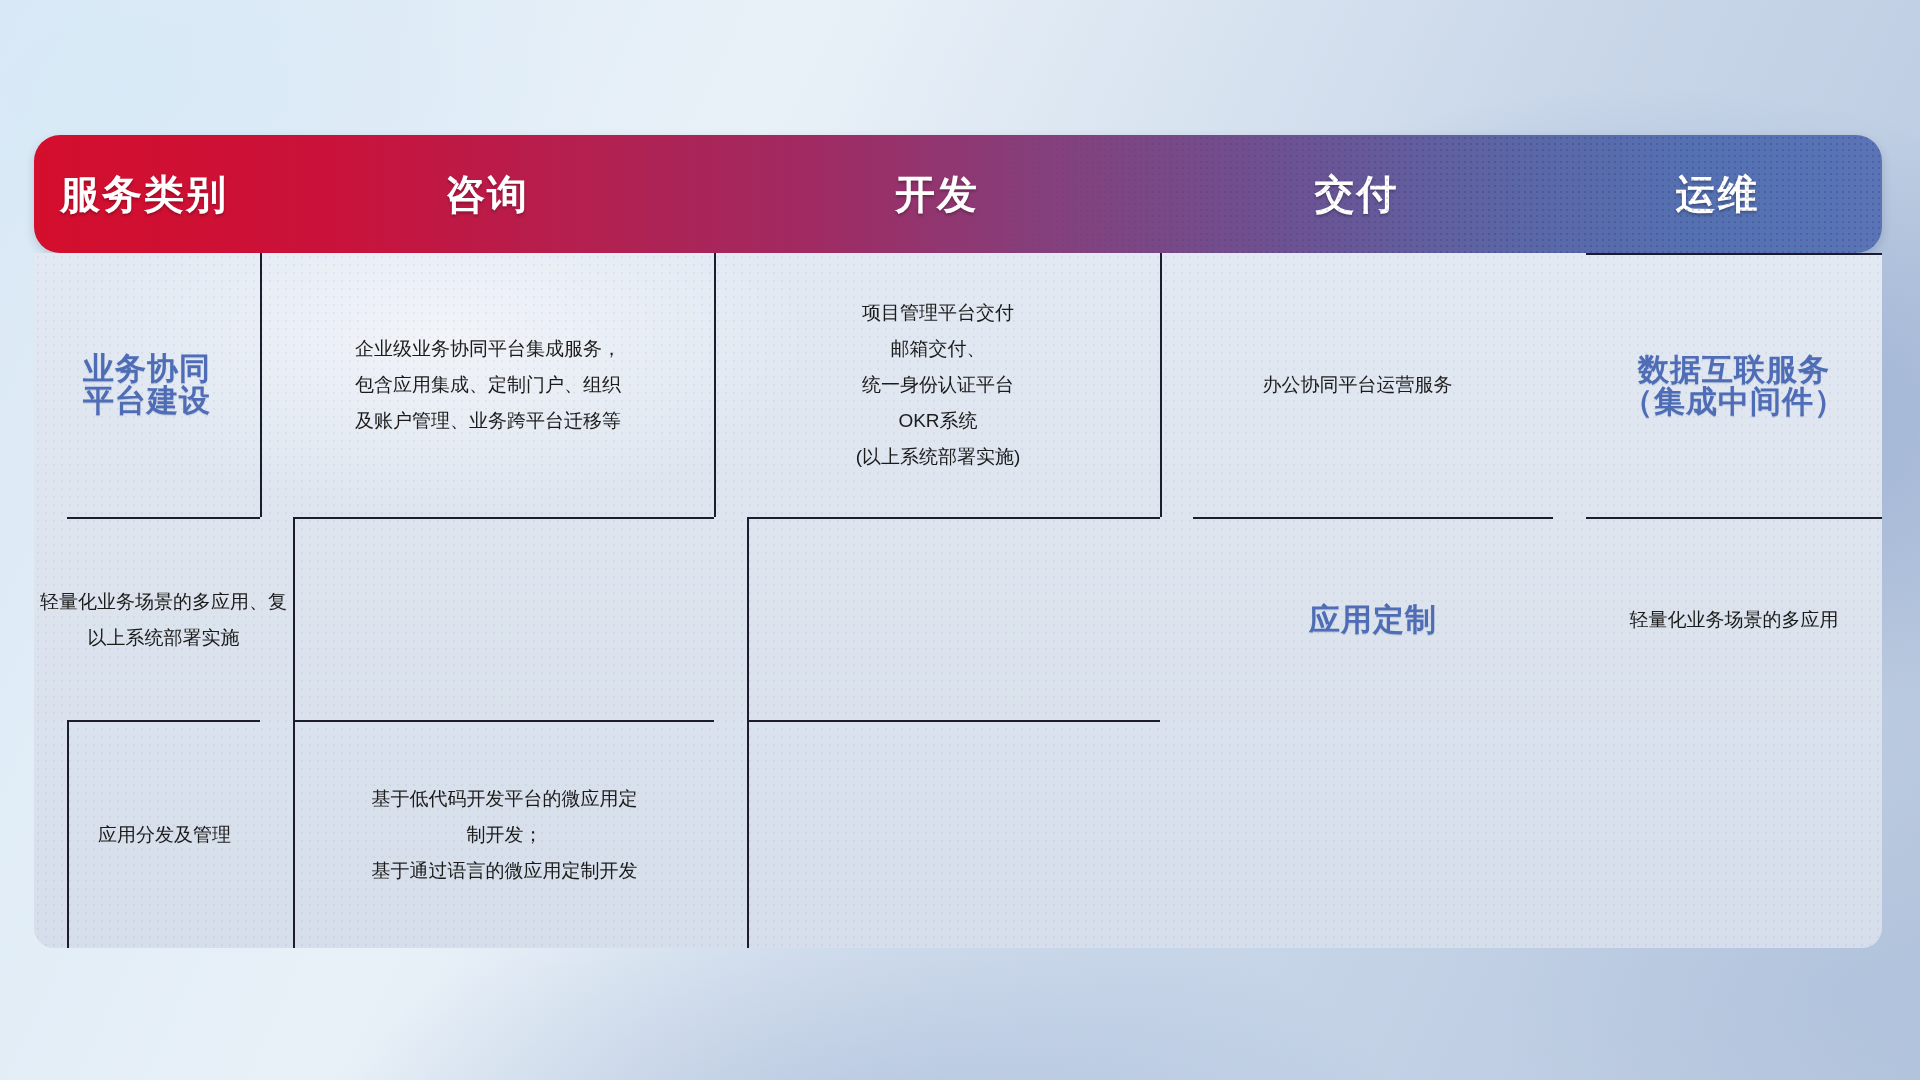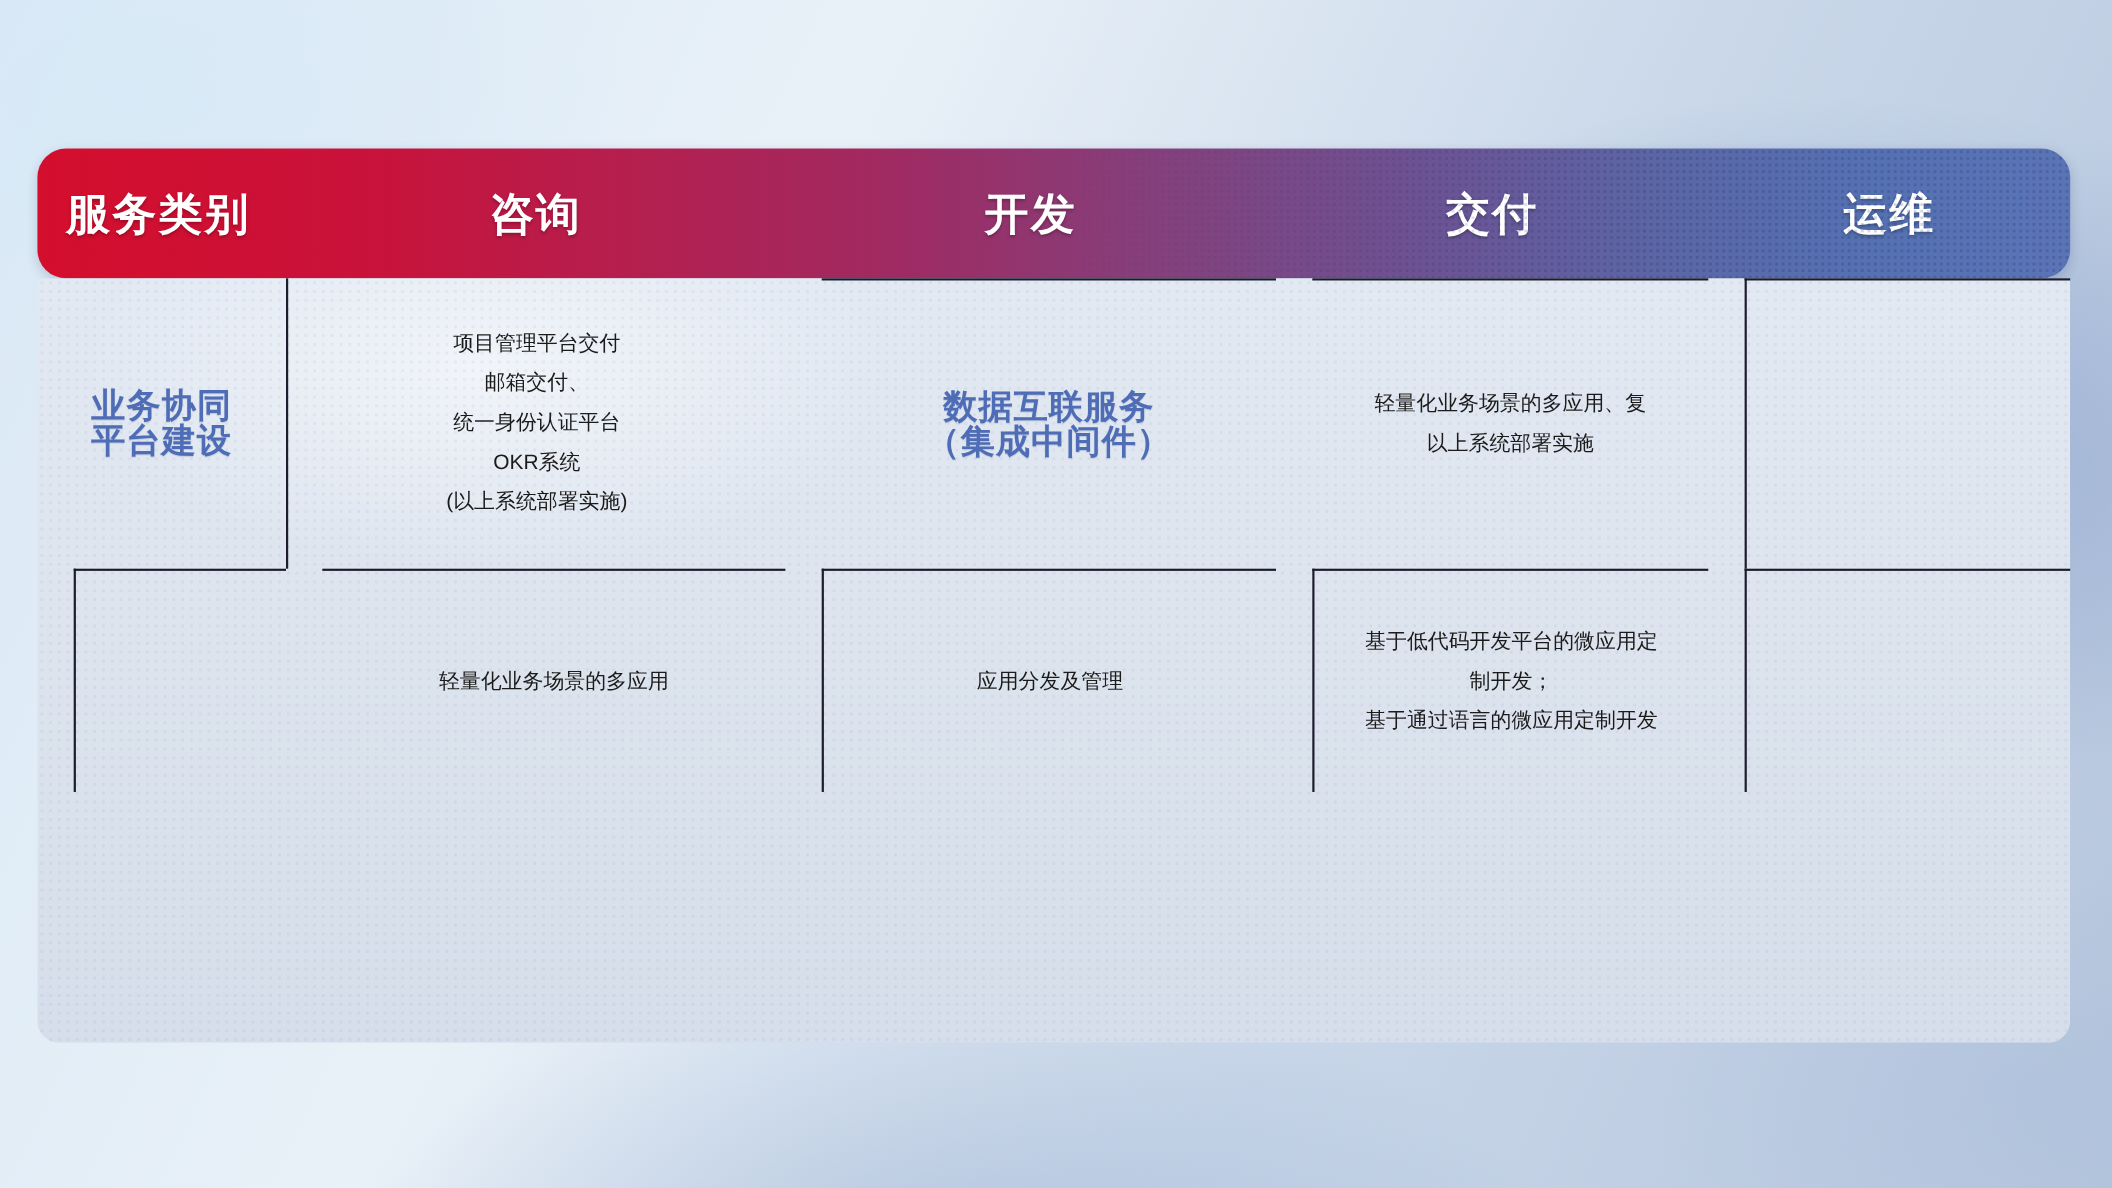--- a/index.html
+++ b/index.html
@@ -67,33 +67,38 @@
     <div class="hcell">咨询</div>
     <div class="hcell">开发</div>
     <div class="hcell">交付</div>
     <div class="hcell">运维</div>
   </div>
 
   <div class="tbody">
 
     <div class="cell cat">业务协同
 平台建设</div>
+    <div class="cell bl">企业级业务协同平台集成服务，
+包含应用集成、定制门户、组织
+及账户管理、业务跨平台迁移等</div>
     <div class="cell bl">项目管理平台交付
 邮箱交付、
 统一身份认证平台
 OKR系统
 (以上系统部署实施)</div>
+    <div class="cell bl">办公协同平台运营服务</div>
 
     <div class="cell cat bt">数据互联服务
 （集成中间件）</div>
     <div class="cell bt">轻量化业务场景的多应用、复
 以上系统部署实施</div>
     <div class="cell bl bt"></div>
     <div class="cell bl bt"></div>
 
+    <div class="cell cat bt">应用定制</div>
     <div class="cell bt">轻量化业务场景的多应用</div>
     <div class="cell bl bt">应用分发及管理</div>
     <div class="cell bl bt">基于低代码开发平台的微应用定
 制开发；
 基于通过语言的微应用定制开发</div>
     <div class="cell bl bt"></div>
   </div>
 
 </div>
 

